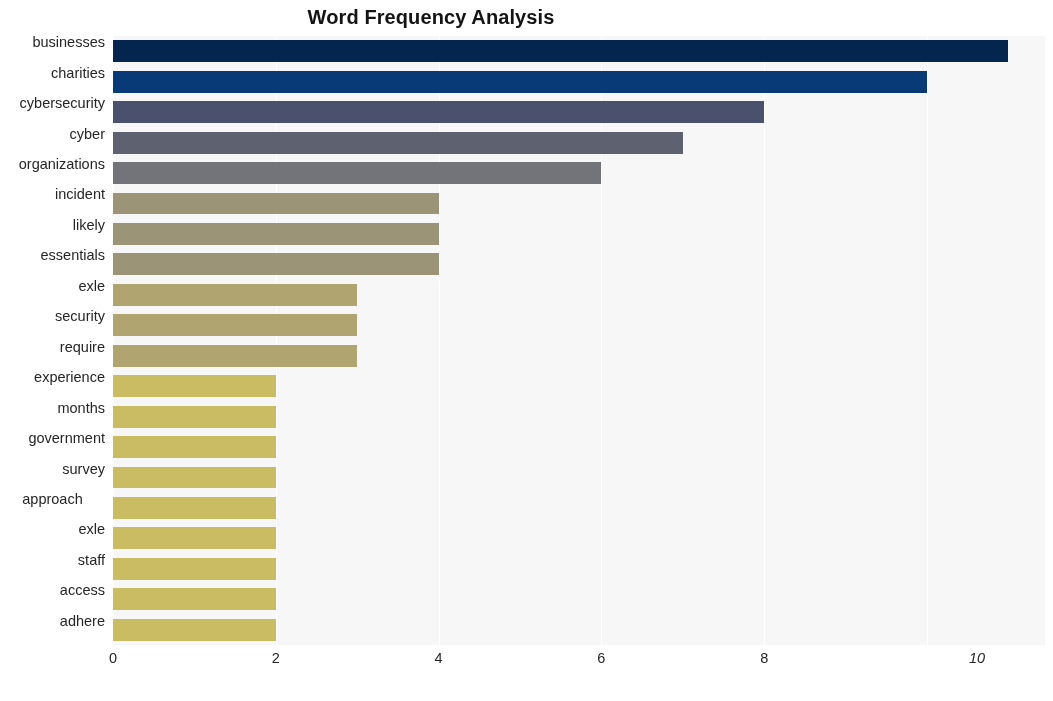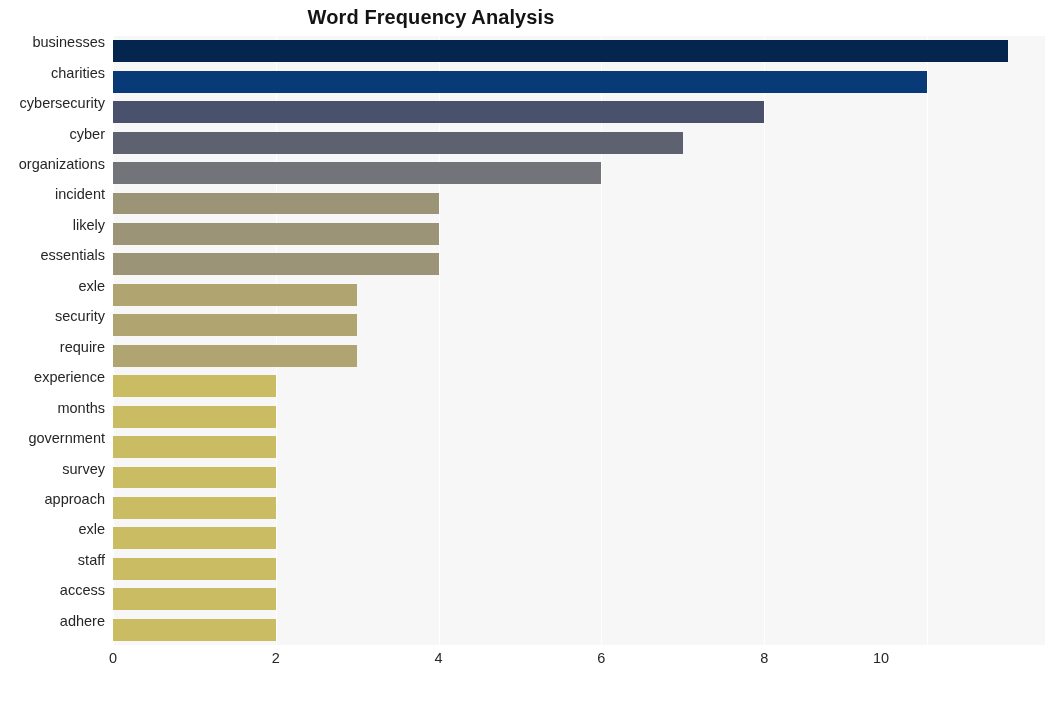--- a/index.html
+++ b/index.html
@@ -199,30 +199,30 @@
       <div class="y-tick-label" style="top: 158.475px;">incident</div>
       <div class="y-tick-label" style="top: 188.925px;">likely</div>
       <div class="y-tick-label" style="top: 219.375px;">essentials</div>
       <div class="y-tick-label" style="top: 249.825px;">exle</div>
       <div class="y-tick-label" style="top: 280.275px;">security</div>
       <div class="y-tick-label" style="top: 310.725px;">require</div>
       <div class="y-tick-label" style="top: 341.175px;">experience</div>
       <div class="y-tick-label" style="top: 371.625px;">months</div>
       <div class="y-tick-label" style="top: 402.075px;">government</div>
       <div class="y-tick-label" style="top: 432.525px; text-align: right;">survey</div>
-      <div class="y-tick-label" style="top: 462.975px;">approach</div>
+      <div class="y-tick-label" style="top: 462.975px; text-align: center;">approach</div>
       <div class="y-tick-label" style="top: 493.425px;">exle</div>
       <div class="y-tick-label" style="top: 523.875px; text-align: right;">staff</div>
       <div class="y-tick-label" style="top: 554.325px;">access</div>
       <div class="y-tick-label" style="top: 584.775px;">adhere</div>
     </div>
 
   <div id="x-axis-labels">
       <div class="x-tick-label" style="left: 113px;">0</div>
       <div class="x-tick-label" style="left: 275.795px;">2</div>
       <div class="x-tick-label" style="left: 438.59px;">4</div>
       <div class="x-tick-label" style="left: 601.384px;">6</div>
       <div class="x-tick-label" style="left: 764.179px;">8</div>
-      <div class="x-tick-label" style="left: 881px;">10</div>
+      <div class="x-tick-label" style="left: 977px; font-style: italic;">10</div>
     </div>
 
 
 </div>
 
 </body></html>

